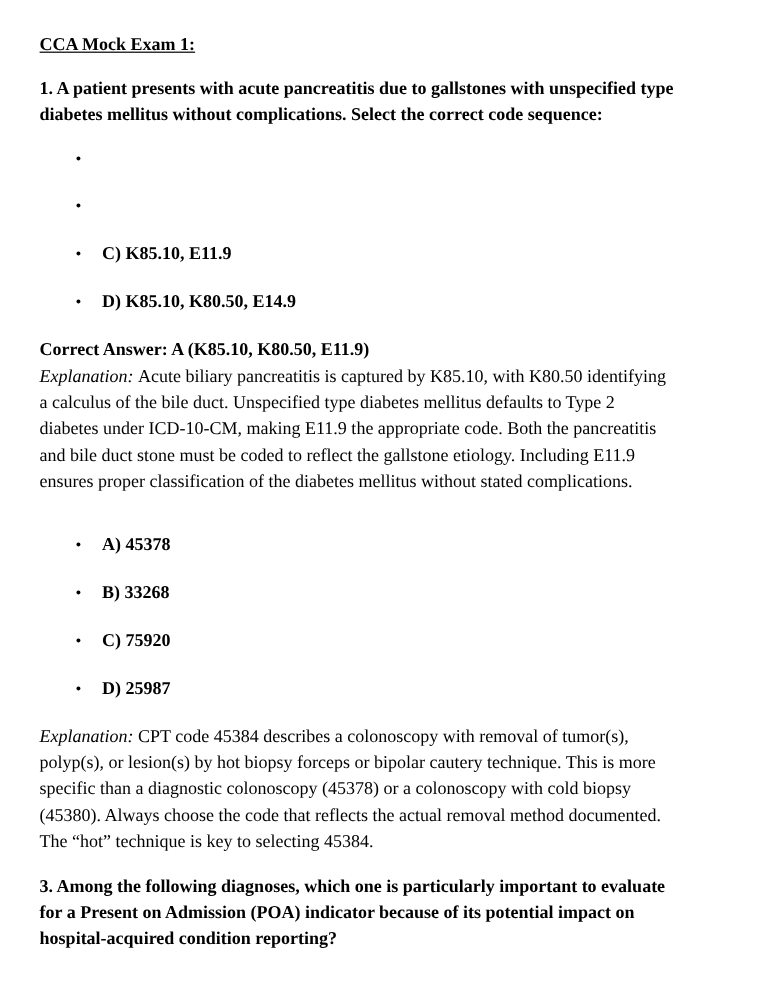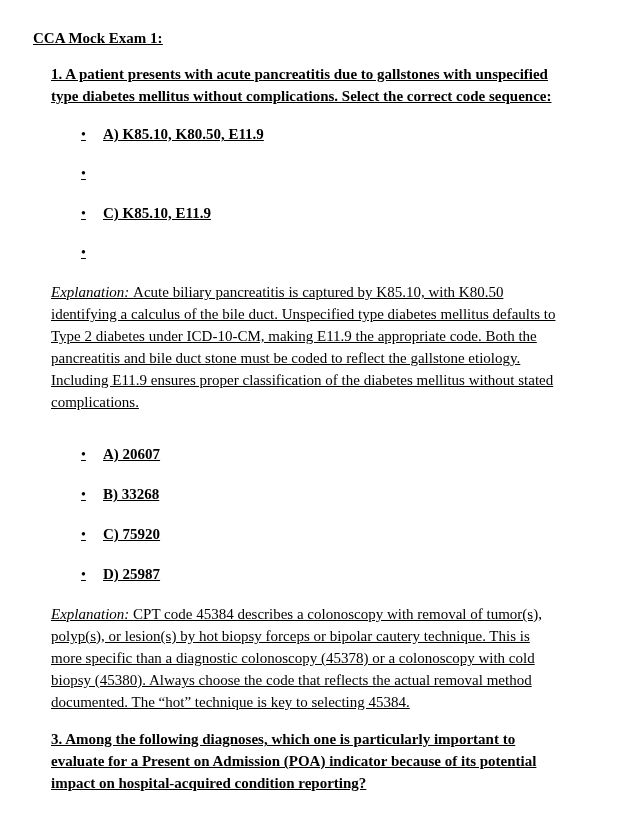--- a/index.html
+++ b/index.html
@@ -14,29 +14,28 @@
     color: #000000;
     overflow: hidden;
   }
   .page {
     box-sizing: border-box;
     width: 595px;
     height: 822px;
     padding: 27px 33px 20px 33px;
     font-size: 15px;
     line-height: 22px;
-    text-decoration: underline;
   }
   .doc-title {
     font-weight: 700;
     text-decoration: underline;
     margin: 0 0 14px 0;
   }
   .question-block {
-    margin: 0 0 15px 18px;
+    margin: 0 0 15px 0;
   }
   .question-block.spaced {
     margin-top: 30px;
   }
   .question-prompt {
     font-weight: 700;
     margin: 0 0 8px 0;
   }
   ul.options-list {
     list-style: none;
@@ -73,41 +72,42 @@
 
 <div class="page">
 
   <p class="doc-title">CCA Mock Exam 1:</p>
 
   <div class="question-block">
     <p class="question-prompt">1. A patient presents with acute pancreatitis due to gallstones with unspecified type diabetes mellitus without complications. Select the correct code sequence:</p>
     <ul class="options-list">
       <li>
         <span class="bullet">•</span>
-        <span>A) K85.10, K80.50, E11.9</span>
       </li>
       <li>
         <span class="bullet">•</span>
       </li>
       <li>
         <span class="bullet">•</span>
         <span>C) K85.10, E11.9</span>
       </li>
       <li>
         <span class="bullet">•</span>
+        <span>D) K85.10, K80.50, E14.9</span>
       </li>
     </ul>
+    <p class="answer-line">Correct Answer: A (K85.10, K80.50, E11.9)</p>
     <p class="explanation"><span class="exp-label">Explanation: </span><span>Acute biliary pancreatitis is captured by K85.10, with K80.50 identifying a calculus of the bile duct. Unspecified type diabetes mellitus defaults to Type 2 diabetes under ICD-10-CM, making E11.9 the appropriate code. Both the pancreatitis and bile duct stone must be coded to reflect the gallstone etiology. Including E11.9 ensures proper classification of the diabetes mellitus without stated complications.</span></p>
   </div>
 
   <div class="question-block spaced">
     <ul class="options-list">
       <li>
         <span class="bullet">•</span>
-        <span>A) 20607</span>
+        <span>A) 45378</span>
       </li>
       <li>
         <span class="bullet">•</span>
         <span>B) 33268</span>
       </li>
       <li>
         <span class="bullet">•</span>
         <span>C) 75920</span>
       </li>
       <li>

